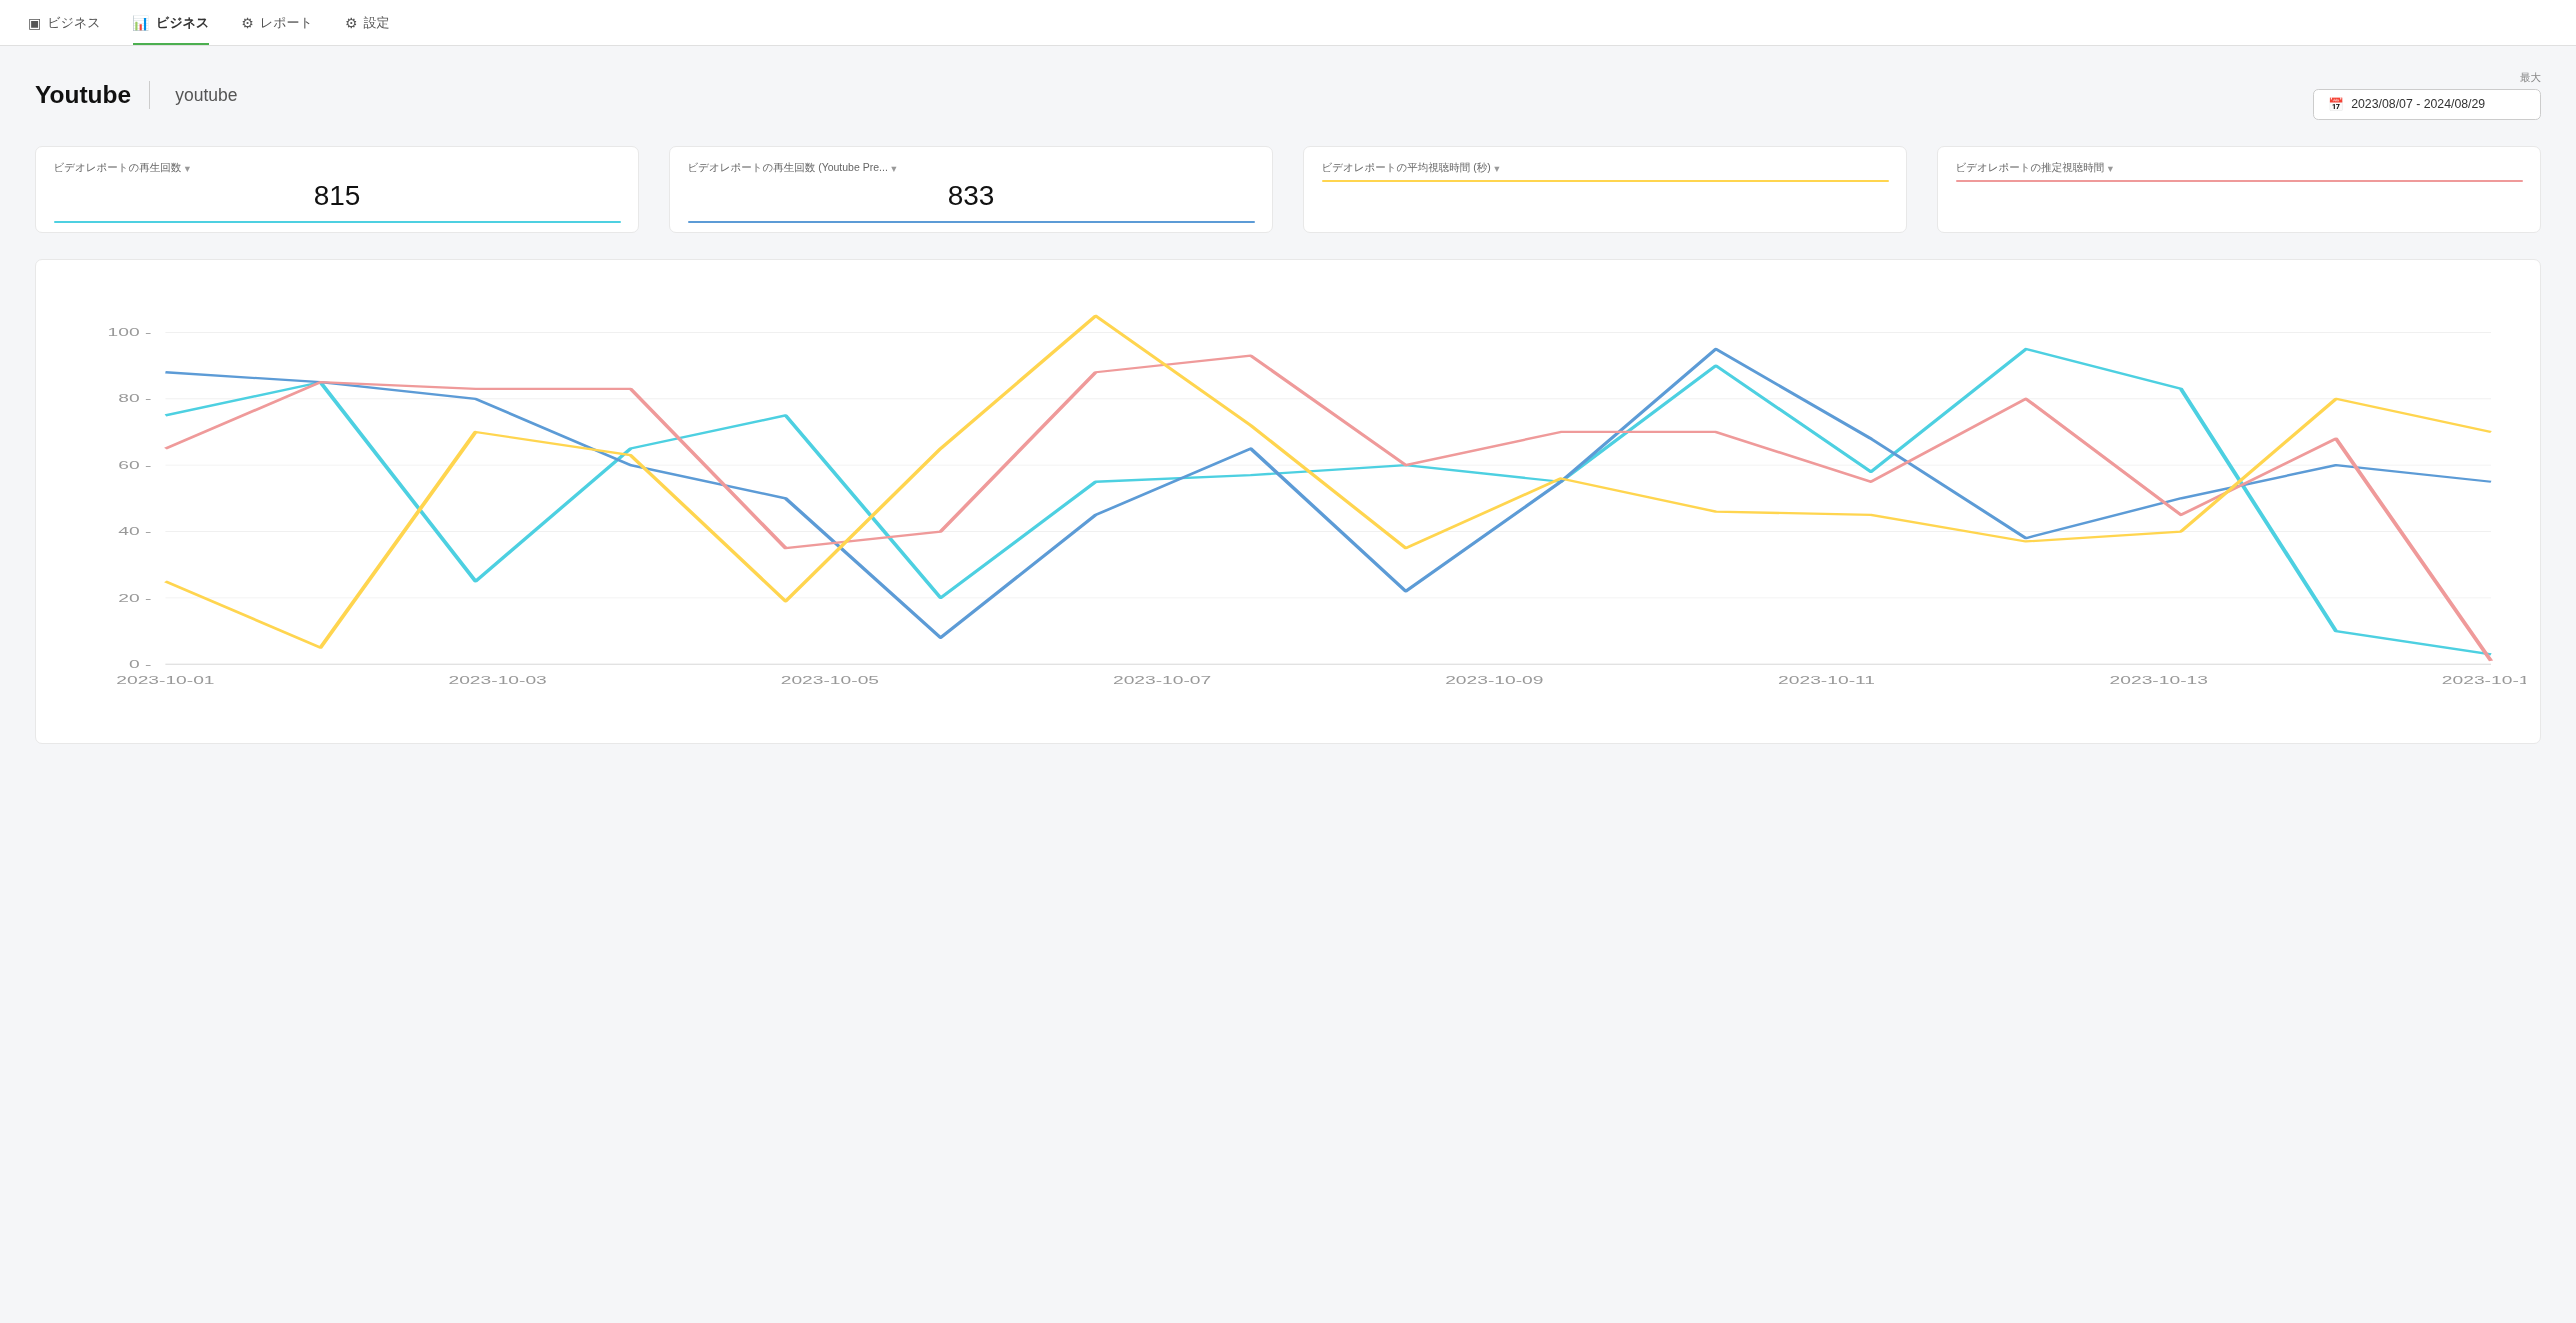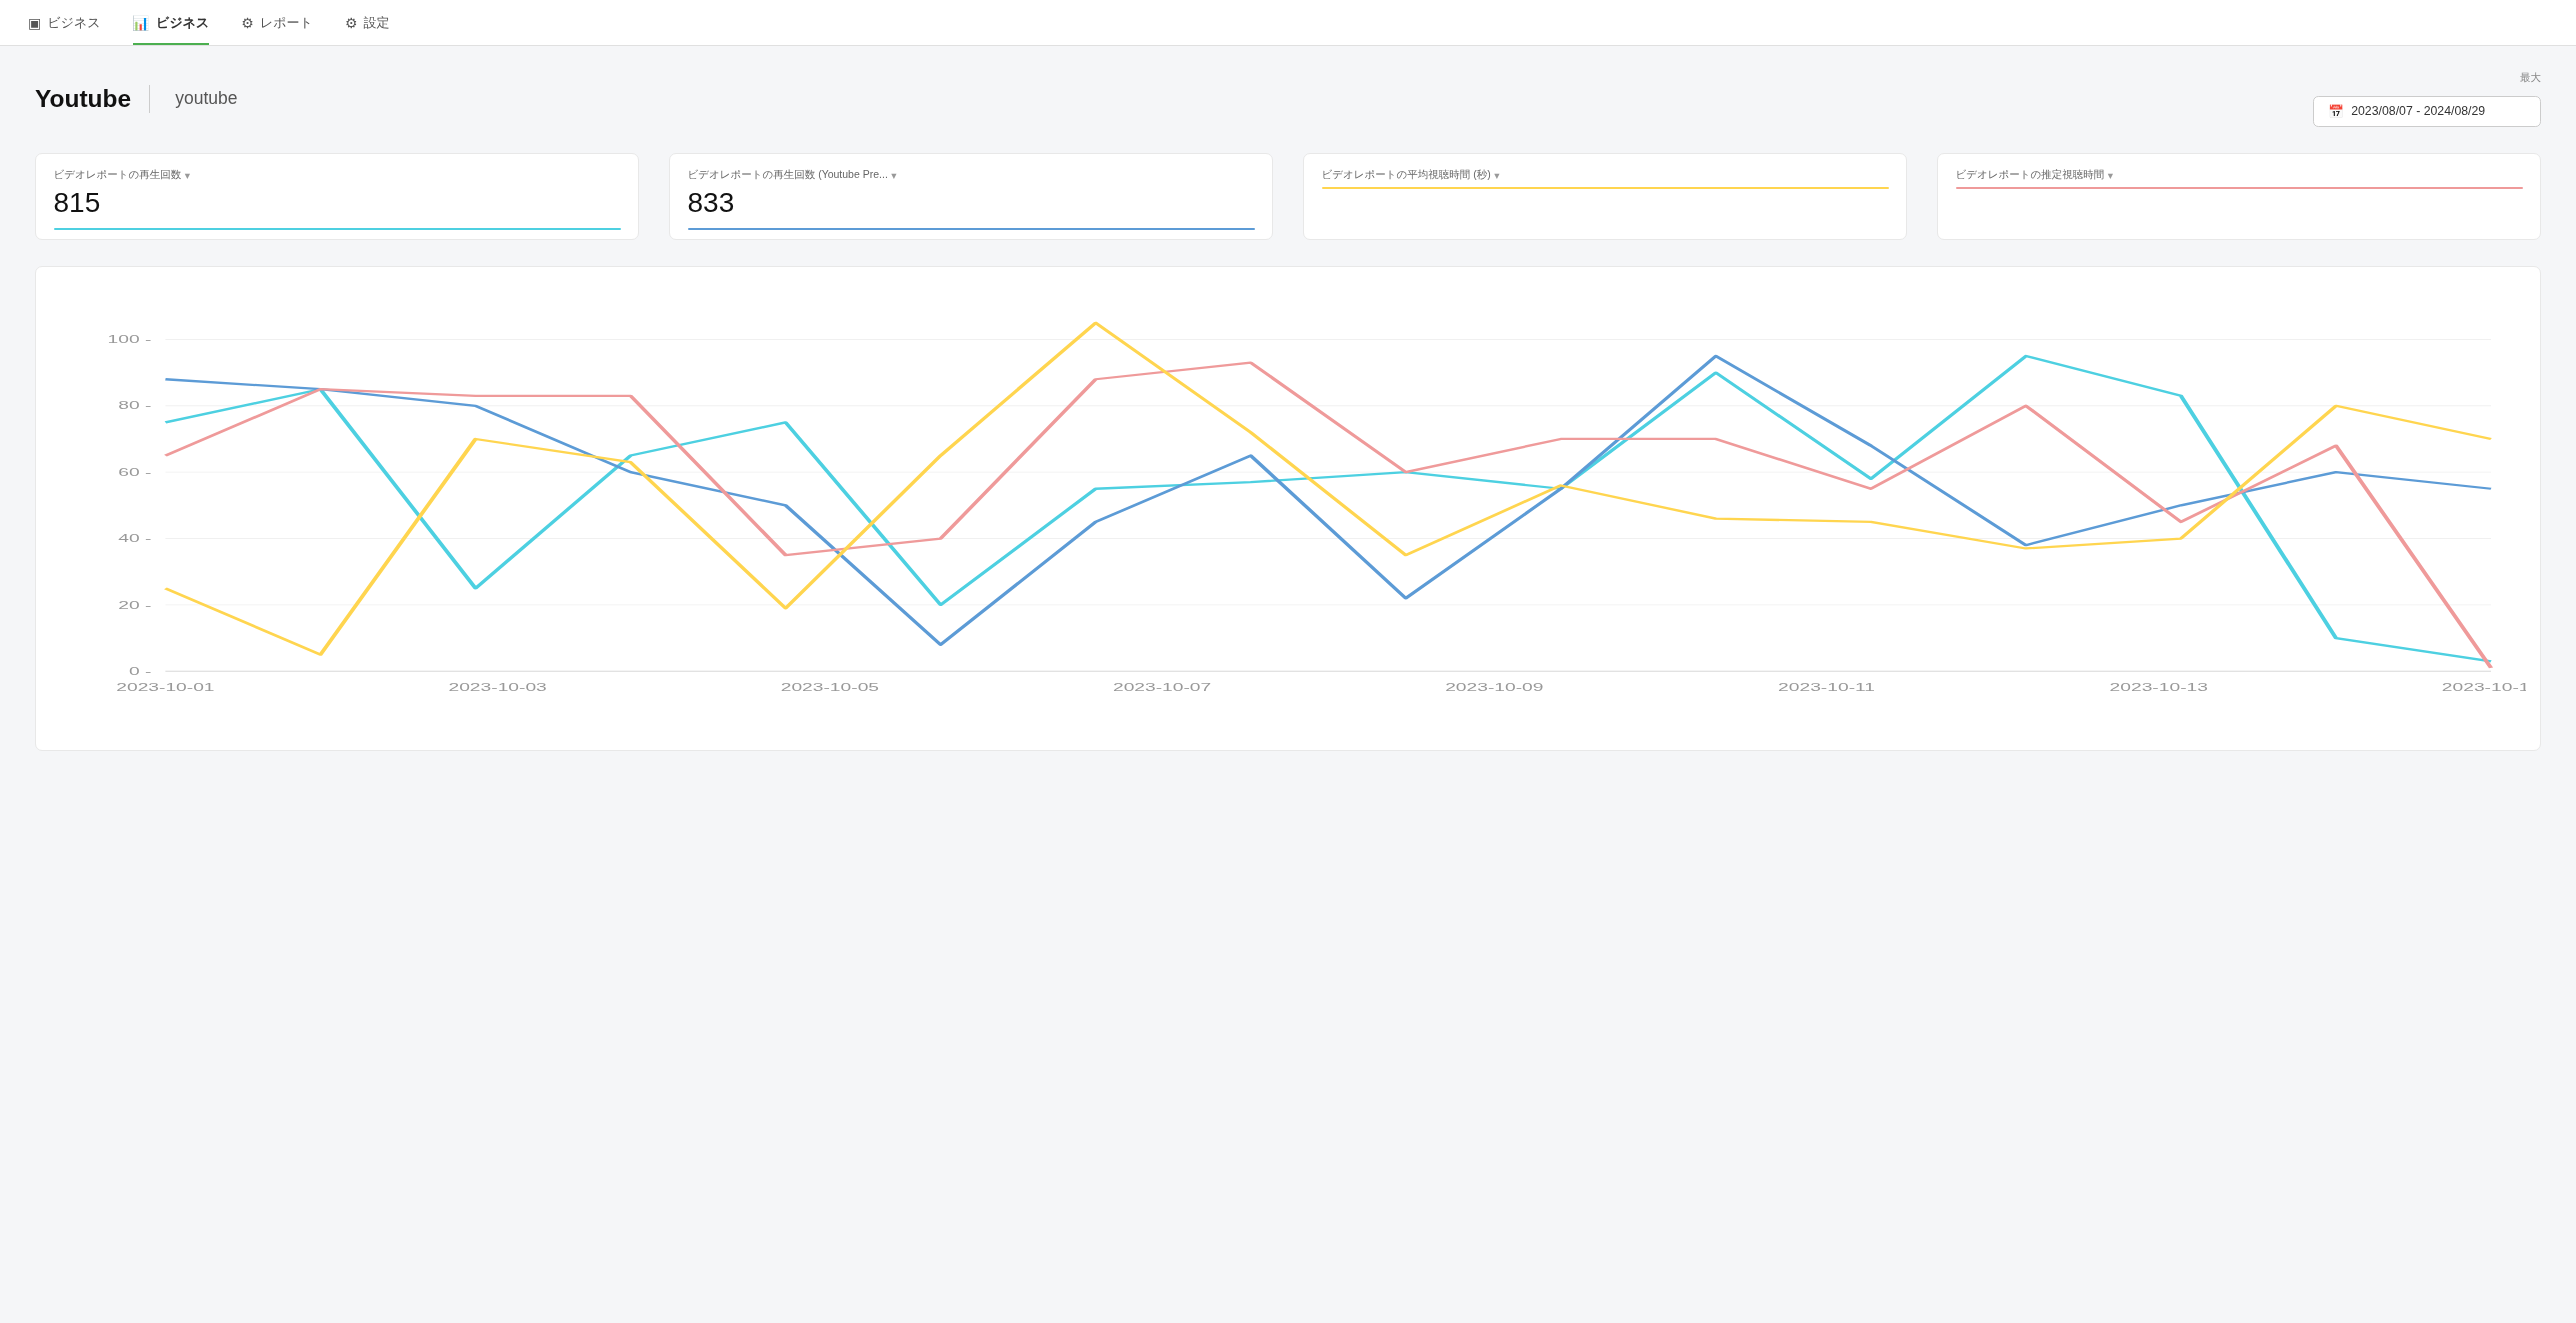--- a/index.html
+++ b/index.html
@@ -50,41 +50,42 @@
       color: #111;
       padding-right: 17.5px;
       border-right: 1.8px solid #ccc;
     }
     .page-subtitle {
       font-size: 17.5px;
       font-weight: 400;
       color: #555;
       padding-left: 17.5px;
     }
-    .date-range-area { display: flex; flex-direction: column; align-items: flex-end; gap: 11px; }
+    .date-range-area { display: flex; flex-direction: column; align-items: flex-end; gap: 4px; }
     .date-range-label { font-size: 10.5px; color: #888; }
     .date-range-picker {
       display: flex; align-items: center; gap: 7px;
       border: 0.9px solid #ccc;
       border-radius: 5.3px;
       padding: 7px 14px;
       background: #fff;
       font-size: 12.3px;
       color: #333;
       cursor: pointer;
       min-width: 228px;
     }
     .date-icon { color: #888; font-size: 13px; }
 
     
     .metrics-row {
       display: grid;
       grid-template-columns: repeat(4, 1fr);
       gap: 30px;
       margin-bottom: 26px;
+      text-align: center;
     }
     .metric-card {
       background: #fff;
       border-radius: 7px;
       padding: 14px 17.5px 8.8px;
       border: 0.9px solid #e8e8e8;
     }
     .metric-label {
       font-size: 10.5px;
       color: #666;

